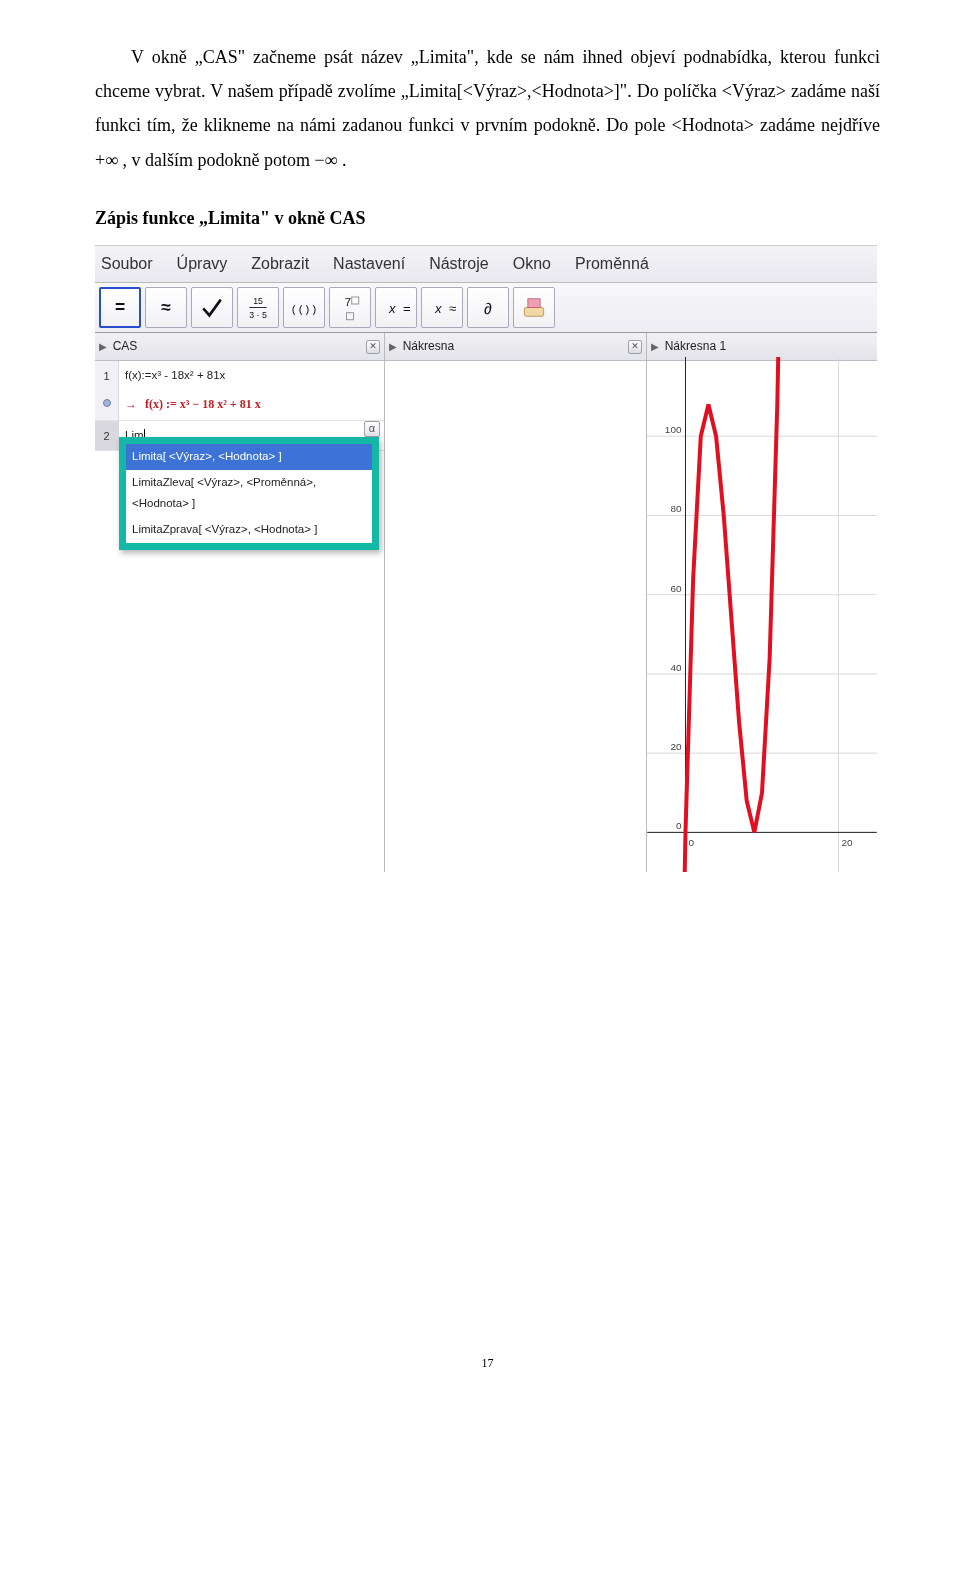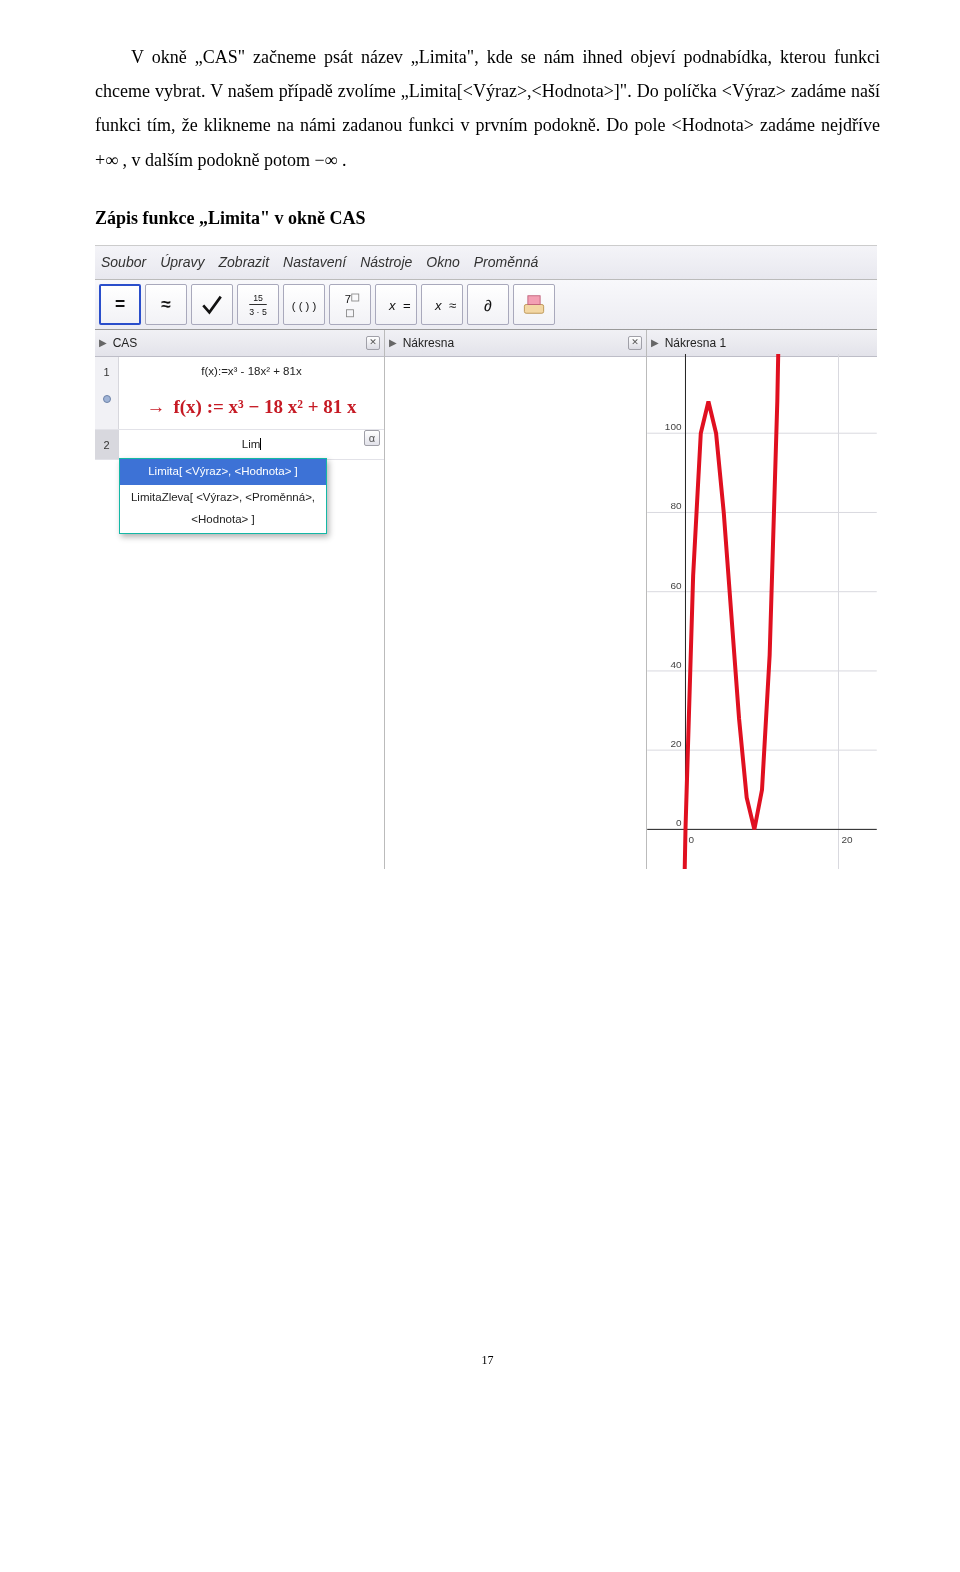--- a/index.html
+++ b/index.html
@@ -17,27 +17,26 @@
     
     .shot {
       font-family: Arial, sans-serif;
       font-size: 12px;
       color: #333;
       border-top: 1px solid #ccc;
       width: 782px;
     }
     .menubar {
       display: flex;
-      gap: 14px;
+      gap: 24px;
       padding: 3px 6px;
       background: linear-gradient(#f4f4f8,#e8e8ef);
       border-bottom: 1px solid #bbb;
-      font-size: 14px;
+      font-size: 16px;
       color: #333;
-      font-style: italic;
     }
     .toolbar {
       display: flex;
       gap: 4px;
       padding: 4px 4px;
       background: linear-gradient(#f8f8fb,#ececf2);
     }
     .tbtn {
       width: 42px;
       height: 41px;
@@ -61,29 +60,29 @@
       font-size:12px; color:#222;
     }
     .phead .tri { color:#666; font-size:10px; }
     .phead .close { margin-left:auto; width:14px; height:14px; border:1px solid #a0a0a8; border-radius:2px; background:linear-gradient(#fff,#dcdce4); display:flex;align-items:center;justify-content:center; font-size:9px; color:#555;}
     .cas-col { width: 290px; border-right:1px solid #bbb; background:#fff;}
     .nak-col { width: 262px; border-right:1px solid #bbb; background:#fff; position:relative;}
     .nak2-col { width: 230px; background:#fff; position:relative; overflow:hidden;}
     .casrow { display:flex; border-bottom:1px solid #e2e2e8;}
     .rownum { width:24px; text-align:center; padding-top:5px; background:#f1f1f5; border-right:1px solid #d7d7dd; font-size:11px; color:#333;}
     .rownum .dot{ width:8px;height:8px;border-radius:50%;background:#9fb3d6;border:1px solid #6e83a8;margin:12px auto 0;}
-    .rowbody { flex:1; padding:4px 22px; font-size:12px;text-align:center;}
+    .rowbody { flex:1; padding:4px 6px; font-size:12px;}
     .rowbody .in{font-size:11.5px;color:#222;}
-    .rowbody .out{color:#c61a24; font-size:19px; margin-top:6px; font-family: "Times New Roman", serif;}
+    .rowbody .out{color:#c61a24; font-size:12px; margin-top:6px; font-family: "Times New Roman", serif;}
     .rowbody .out .arr{color:#c61a24;margin-right:8px;}
     .casrow2 .rownum{background:#d8d8de;}
     .inbox { position:relative; }
     .suggest {
-      position:absolute; left:0; top:28px;
-      border:1px solid #14b8a6; background:#fff; width:208px;
+      position:absolute; left:0; top:16px;
+      border:7px solid #14b8a6; background:#fff; width:260px;
       box-shadow: 2px 3px 6px rgba(0,0,0,.3);
       z-index:5;
     }
     .suggest div{ padding:2px 6px; font-size:11.5px; color:#222;}
     .suggest div.sel{ background:#3d72d6; color:#fff;}
     .keyb-btn{
       position:absolute; right:4px; top:0;
       width:16px;height:16px;border:1px solid #a0a0a8;border-radius:2px;
       background:linear-gradient(#fff,#e2e2ea);display:flex;align-items:center;justify-content:center; font-size:11px; color:#555;
     }
@@ -188,20 +187,21 @@
         </div>
       </div>
       <div class="casrow casrow2" style="height:30px;">
         <div class="rownum"><span>2</span></div>
         <div class="rowbody inbox">
           <div class="in"><span>Lim</span><span style="border-right:1px solid #000;">​</span></div>
           <div class="keyb-btn">α</div>
           <div class="suggest">
             <div class="sel">Limita[ &lt;Výraz&gt;, &lt;Hodnota&gt; ]</div>
             <div>LimitaZleva[ &lt;Výraz&gt;, &lt;Proměnná&gt;, &lt;Hodnota&gt; ]</div>
+            <div>LimitaZprava[ &lt;Výraz&gt;, &lt;Hodnota&gt; ]</div>
           </div>
         </div>
       </div>
     </div>
 
     <div class="nak-col">
       <div class="phead">
         <span class="tri">▶</span>
         <span>Nákresna</span>
         <span class="close">✕</span>

